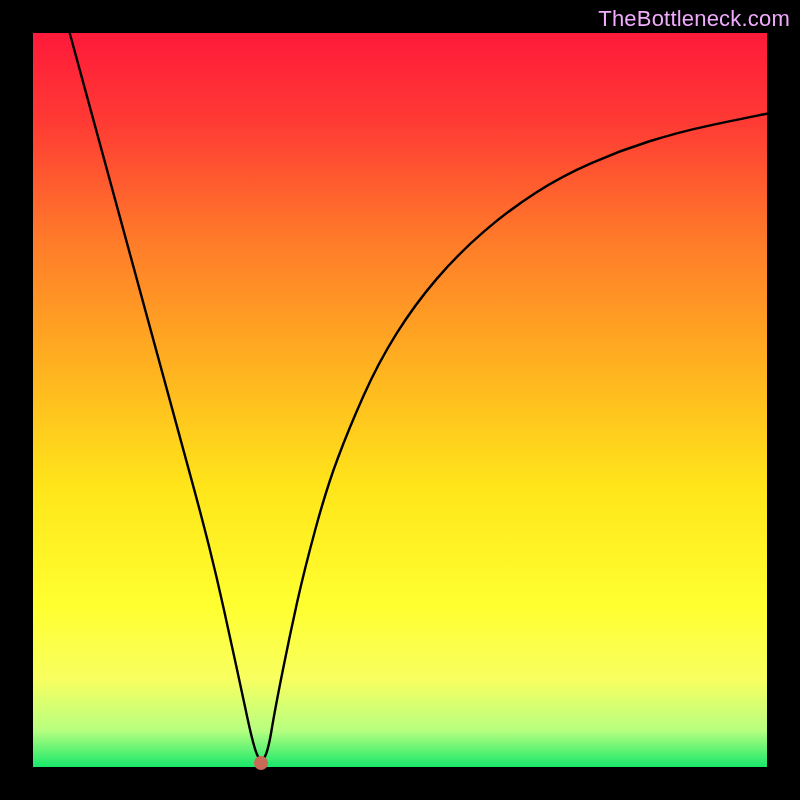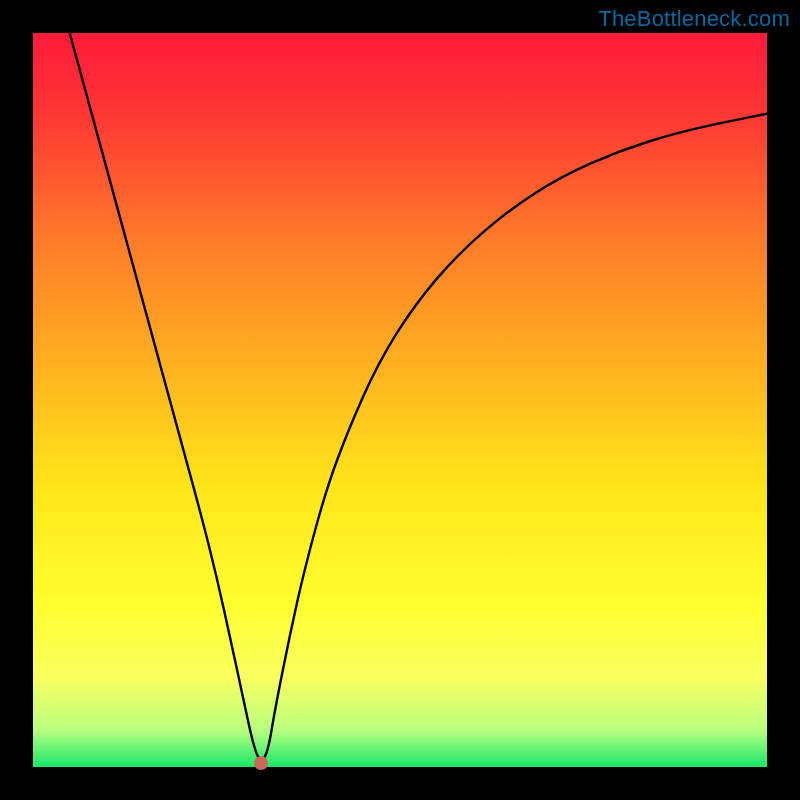--- a/index.html
+++ b/index.html
@@ -22,21 +22,21 @@
   .plot {
     position: absolute;
     left: 0; top: 0;
     width: 734px;
     height: 734px;
   }
   .watermark {
     position: absolute;
     top: 6px;
     right: 10px;
-    color: #0369a1;
+    color: #f0abfc;
     font-size: 22px;
     font-weight: 500;
     letter-spacing: 0.2px;
   }
   .dot {
     position: absolute;
     width: 14px;
     height: 14px;
     border-radius: 50%;
     background: #c96a59;

